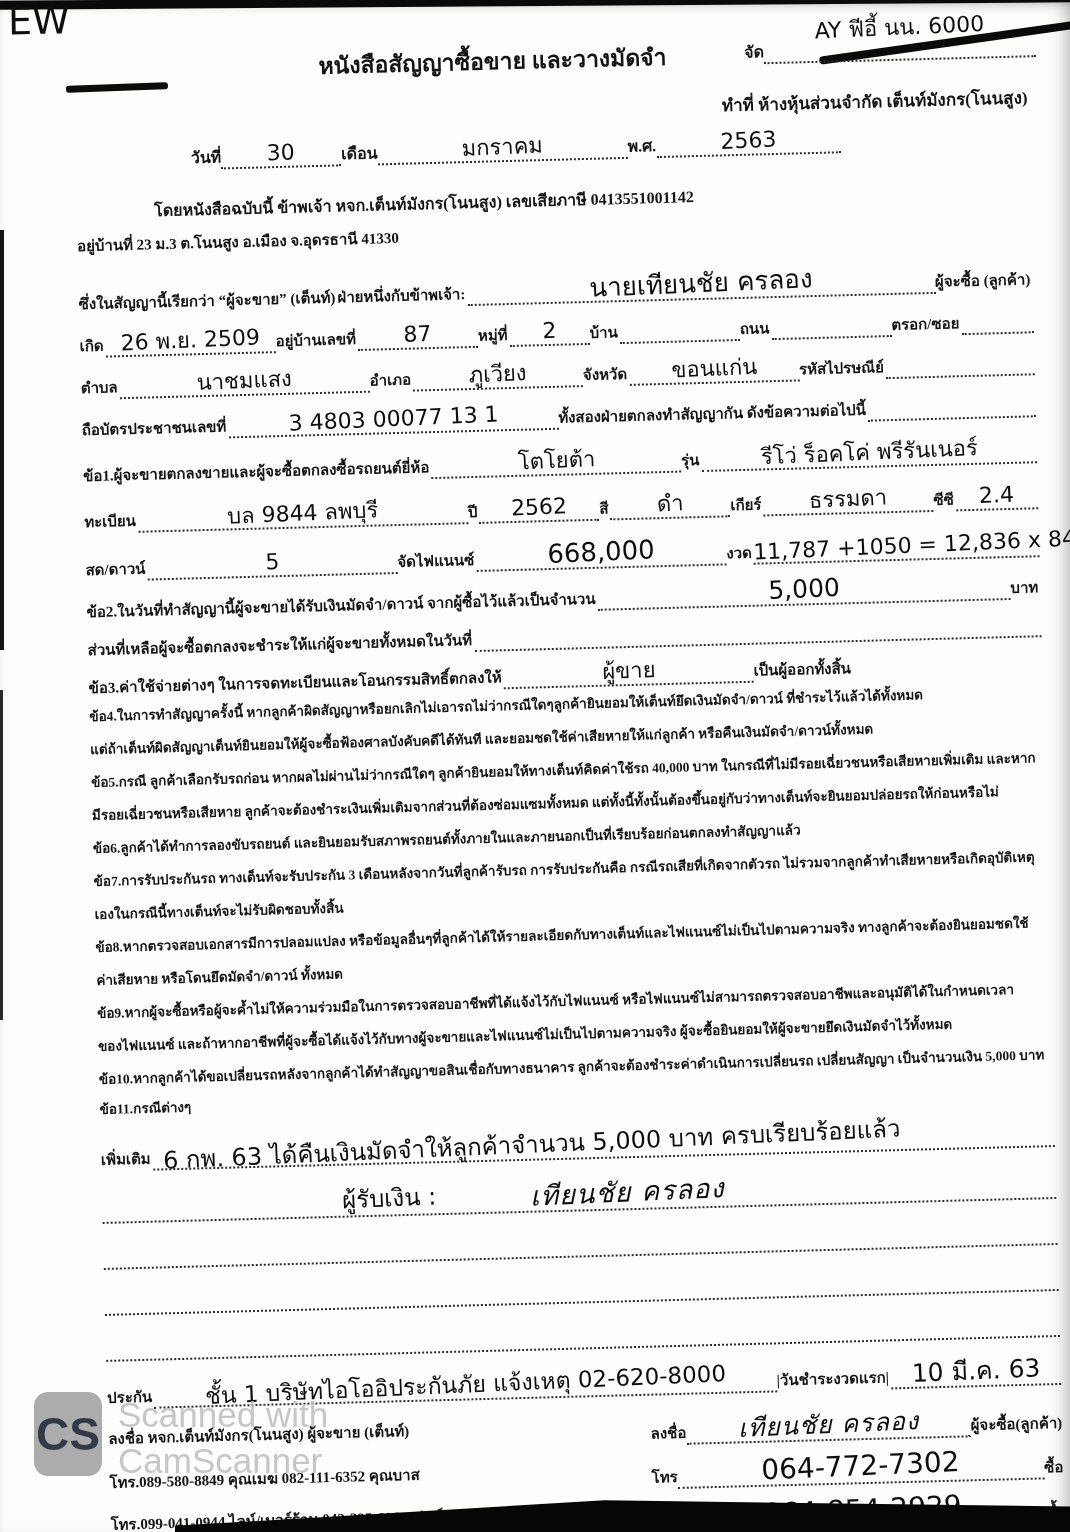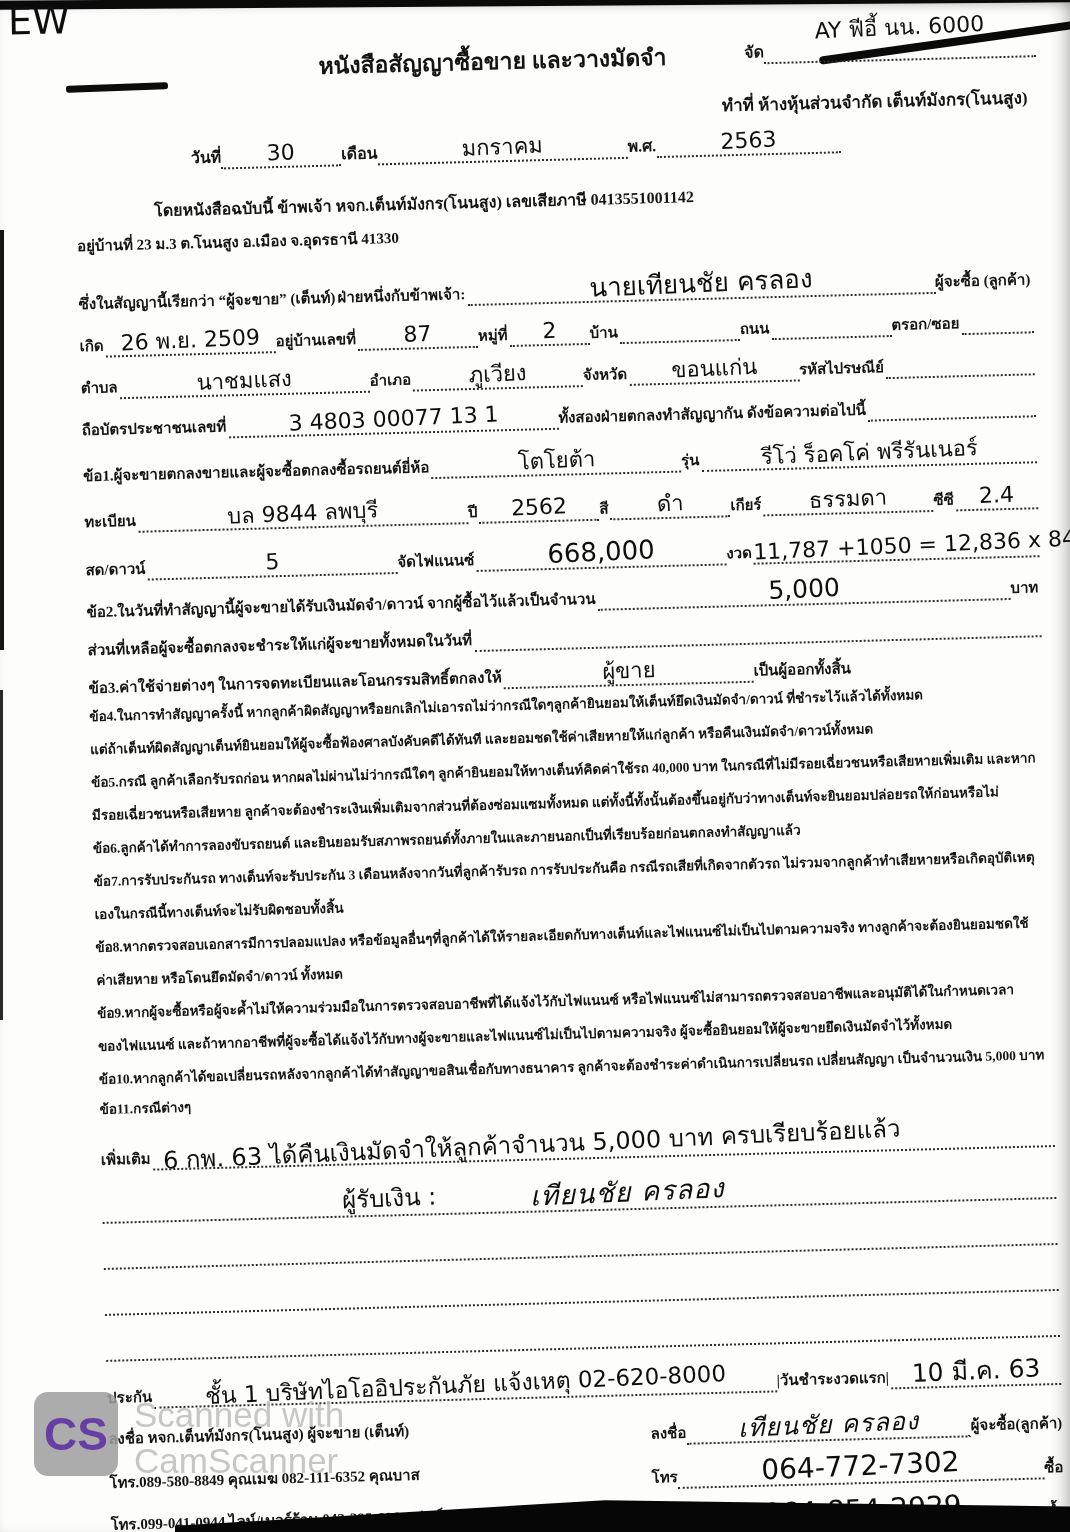--- a/index.html
+++ b/index.html
@@ -43,21 +43,21 @@
 
   .bottom-block{display:flex;margin-top:6px;}
   .bcol-l{flex:0 0 56%;}
   .bcol-r{flex:1 1 auto;padding-left:8px;}
   .bcol-l .para{line-height:40px;font-size:15px;}
   .sign-row{display:flex;align-items:flex-end;font-weight:bold;font-size:15px;height:44px;}
   .sign-row .hw{font-size:25px;}
   .short-dots{margin-left:auto;width:200px;height:30px;border-bottom:2px dotted #2b2b2b;}
 
   .watermark{position:absolute;left:34px;top:1392px;display:flex;align-items:flex-start;z-index:3;opacity:.85;}
-  .cs-logo{width:84px;height:84px;background:#9f9f9f;border-radius:14px;color:#4c1d95;
+  .cs-logo{width:68px;height:84px;background:#9f9f9f;border-radius:14px;color:#0f172a;
            display:flex;align-items:center;justify-content:center;
            font-family:"Liberation Sans",sans-serif;font-weight:bold;font-size:46px;}
   .wm-text{margin-left:16px;color:#bdbdbd;font-family:"Liberation Sans",sans-serif;font-size:35px;line-height:46px;}
 </style>
 </head>
 <body>
 
 <div class="page">
 
   <div class="edge-top"></div>

